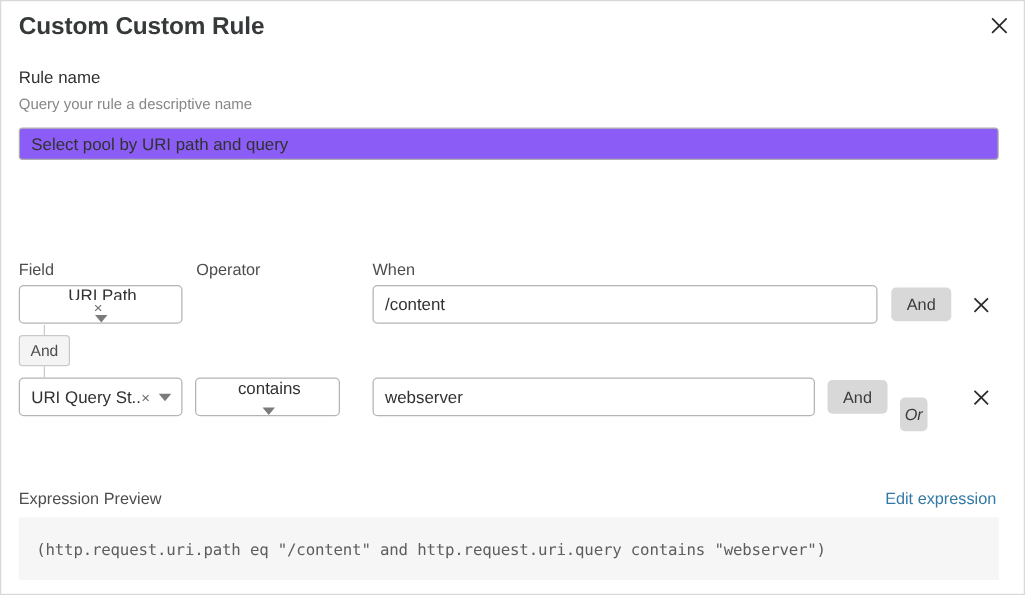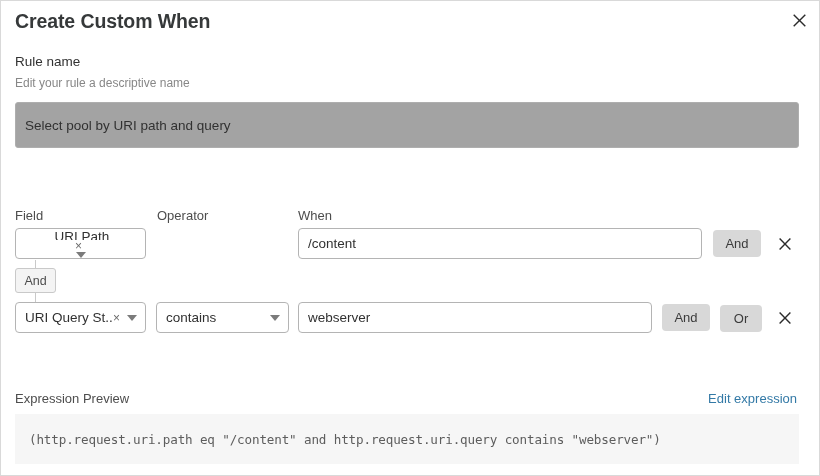--- a/index.html
+++ b/index.html
@@ -45,28 +45,28 @@
     color: #313131;
   }
   .field-sublabel {
     position: absolute;
     font-size: 12px;
     color: #878787;
   }
   .rule-name-input {
     position: absolute;
     left: 14px; top: 101px;
-    width: 784px; height: 46px;
+    width: 784px; height: 26px;
     border: 1px solid #aeaeae;
     border-radius: 3px;
     padding: 0 9px;
     font-family: "Liberation Sans", sans-serif;
     font-size: 13.5px;
     color: #313131;
-    background: #a3a3a3;
+    background: #8b5cf6;
     outline: none;
   }
   .section-heading {
     position: absolute;
     left: 14px; top: 174px;
     font-size: 15px;
     font-weight: bold;
     color: #36393a;
   }
 
@@ -204,30 +204,30 @@
     color: #5d5d5d;
     white-space: pre;
     letter-spacing: -0.15px;
   }
 </style>
 </head>
 <body>
 
 <div class="dialog">
 
-  <div class="title">Create Custom When</div>
+  <div class="title">Custom Custom Rule</div>
 
   <button class="close-btn" aria-label="Close">
     <svg width="15" height="15" viewBox="0 0 15 15">
       <path d="M2.2 1.2 L7.5 6.5 L12.8 1.2 L13.8 2.2 L8.5 7.5 L13.8 12.8 L12.8 13.8 L7.5 8.5 L2.2 13.8 L1.2 12.8 L6.5 7.5 L1.2 2.2 Z" fill="#2b2b2b"></path>
     </svg>
   </button>
 
   <div class="field-label" style="left:14px; top:53px;">Rule name</div>
-  <div class="field-sublabel" style="left:14px; top:75px;">Edit your rule a descriptive name</div>
+  <div class="field-sublabel" style="left:14px; top:75px;">Query your rule a descriptive name</div>
   <input class="rule-name-input" type="text" value="Select pool by URI path and query" style="">
 
 
   <div class="col-label" style="left:14px;">Field</div>
   <div class="col-label" style="left:156px;">Operator</div>
   <div class="col-label" style="left:297px;">When</div>
 
   <div class="sel" style="left:14px; top:227px; width:131px;flex-direction:column;">
     <span class="sel-text">URI Path</span>
     <span class="clear-x">×</span>
@@ -248,29 +248,29 @@
   <div class="connector-line top"></div>
   <div class="connector-and">And</div>
   <div class="connector-line bottom"></div>
 
   <div class="sel" style="left:14px; top:301px; width:131px;">
     <span class="sel-text">URI Query St...</span>
     <span class="clear-x">×</span>
     <span class="caret"></span>
   </div>
 
-  <div class="sel" style="left:155px; top:301px; width:133px;">
+  <div class="sel" style="left:155px; top:301px; width:116px;flex-direction:column;">
     <span class="sel-text">contains</span>
     <span class="caret"></span>
   </div>
 
   <input class="val-input" style="left: 297px; top: 301px; width: 354px;" type="text" value="webserver">
 
   <button class="logic-btn" style="left:661px; top:303px; width:48px;">And</button>
-  <button class="logic-btn" style="left:719px; top:304px; width:42px;">Or</button>
+  <button class="logic-btn" style="left:719px; top:317px; width:22px;font-style:italic;">Or</button>
 
   <button class="row-delete" style="left:774px; top:307px;" aria-label="Delete">
     <svg width="14" height="14" viewBox="0 0 14 14">
       <path d="M2.1 1.1 L7 6 L11.9 1.1 L12.9 2.1 L8 7 L12.9 11.9 L11.9 12.9 L7 8 L2.1 12.9 L1.1 11.9 L6 7 L1.1 2.1 Z" fill="#2b2b2b"></path>
     </svg>
   </button>
 
   <div class="preview-label">Expression Preview</div>
   <a class="edit-expression">Edit expression</a>
 

